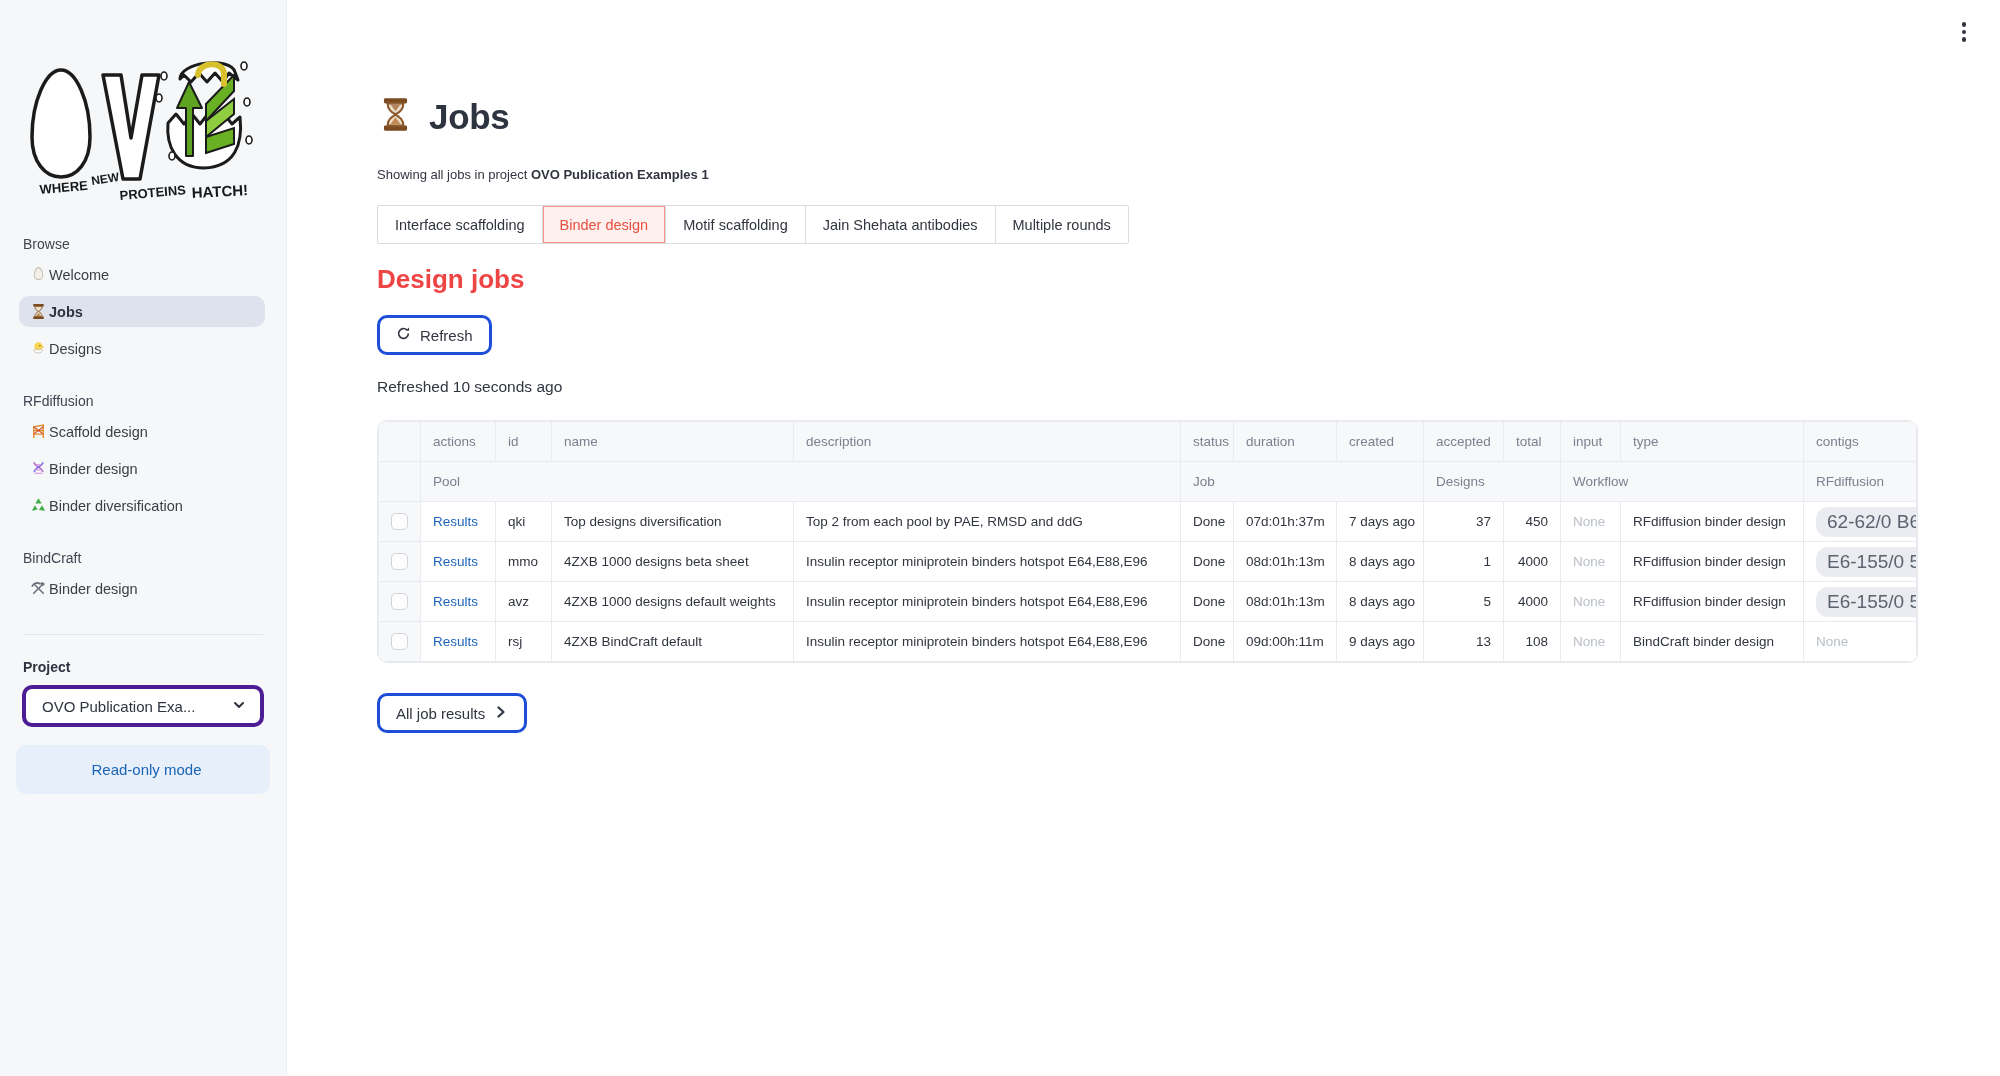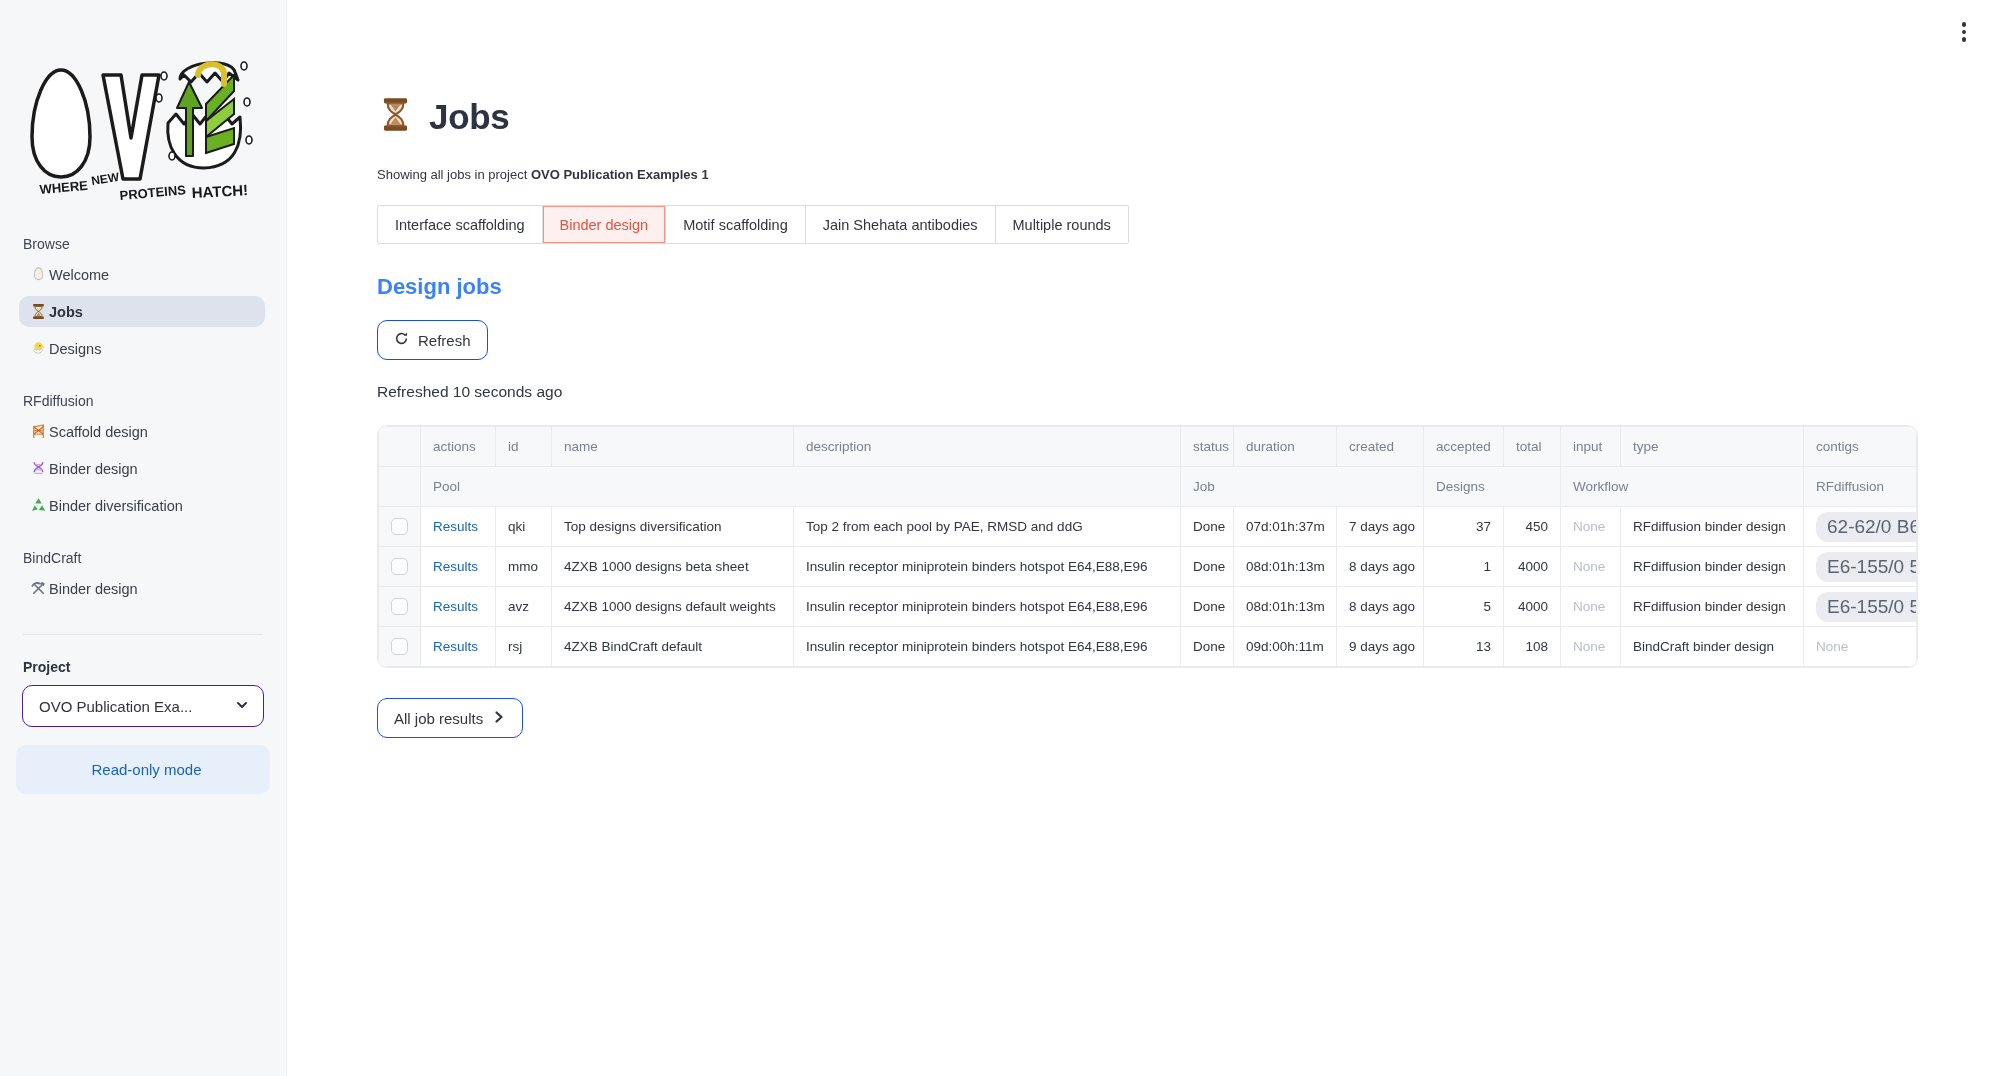--- a/index.html
+++ b/index.html
@@ -21,21 +21,21 @@
   .nav-item {
     display:flex; align-items:center; gap:2px;
     margin:3px 21px 3px 19px; padding:7px 11px;
     border-radius:10px; font-size:14.5px; color:#3b4048; cursor:pointer;
   }
   .nav-item.active { background:#dde2ec; font-weight:700; color:#2e3340; }
   .nav-item .icon { width:17px; height:17px; display:inline-flex; }
   .side-divider { border-top:1px solid #e3e5ea; margin:27px 23px 0 23px; }
   .project-label { margin:24px 0 10px 23px; font-size:14px; font-weight:700; color:#2e3340; }
   .project-select {
-    margin:0 22px; height:42px; background:#fff; border:1px solid #4c1d95;
+    margin:0 22px; height:42px; background:#fff; border:4px solid #4c1d95;
     border-radius:10px; display:flex; align-items:center; justify-content:space-between;
     padding:0 14px 0 16px; font-size:15px; color:#2e3340; cursor:pointer;
   }
   .readonly-box {
     margin:18px 16px 0 16px; background:#e7effa; border-radius:10px;
     padding:16px 10px 16px 17px; font-size:15px; color:#1a64b5;text-align:center;
   }
   
   .main { flex:1; position:relative; padding:96px 0 0 90px; }
   .kebab { position:absolute; top:18px; right:30px; display:flex; flex-direction:column; gap:3px; cursor:pointer; padding:4px; }
@@ -46,24 +46,24 @@
   .subtitle b { font-weight:700; }
   .tab-group { margin-top:23px; display:inline-flex; border:1px solid #d9dde3; border-radius:2px; background:#fff; }
   .tab {
     padding:0 17px; height:37px; display:flex; align-items:center;
     font-size:14.5px; color:#31353f; cursor:pointer; background:transparent;
     border:none; border-left:1px solid #d9dde3; font-family:inherit;
   }
   .tab:first-child { border-left:none; border-radius:9px 0 0 9px; }
   .tab:last-child { border-radius:0 9px 9px 0; }
   .tab.active { background:#fdf0ee; color:#e8503f; box-shadow:inset 0 0 0 1px #f3958b; }
-  .section-heading { margin-top:30px; font-size:22px; font-weight:700; color:#3b82f6; }
+  .section-heading { margin-top:20px; font-size:26px; font-weight:700; color:#ef4444; }
   .btn {
     display:inline-flex; align-items:center; gap:9px; padding:0 16px; height:40px;
-    background:#fff; border:1px solid #1d4ed8; border-radius:10px;
+    background:#fff; border:3px solid #1d4ed8; border-radius:10px;
     font-size:15px; color:#31353f; cursor:pointer; font-family:inherit;
   }
   .refresh-btn { margin-top:20px; }
   .refreshed-text { margin-top:23px; font-size:15.5px; color:#31353f; }
   
   .table-wrap {
     margin-top:24px; width:1541px; border:1px solid #e7e9ee; border-radius:10px;
     overflow:hidden; background:#fff;
   }
   table { border-collapse:collapse; width:100%; table-layout:fixed; font-size:13.5px; }

